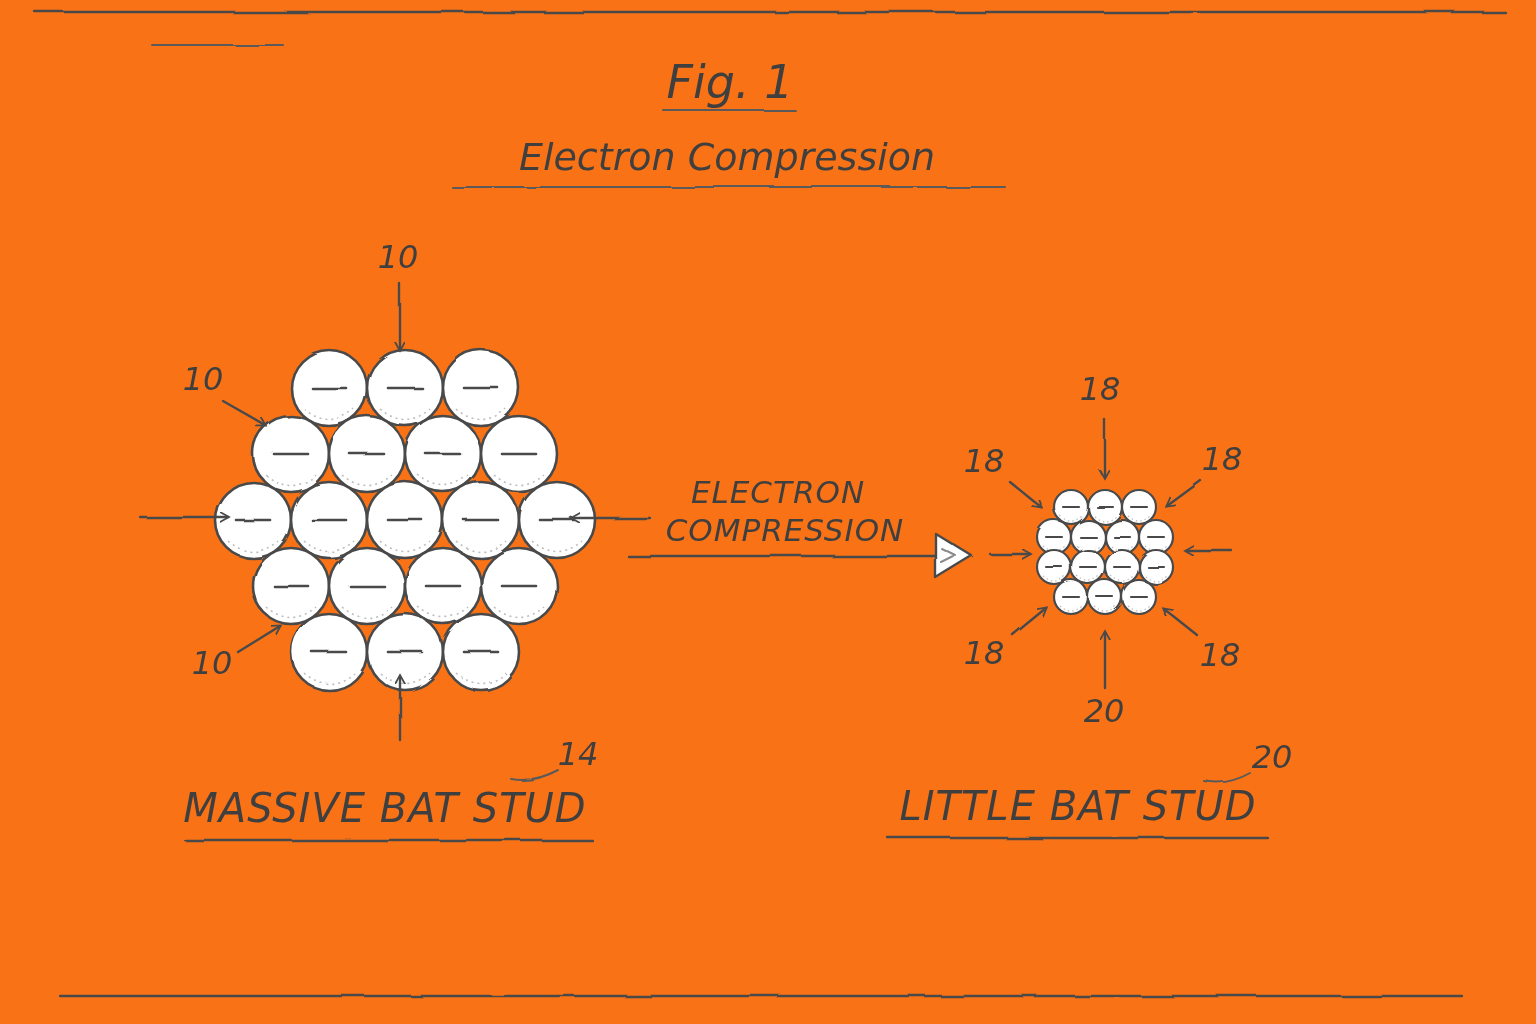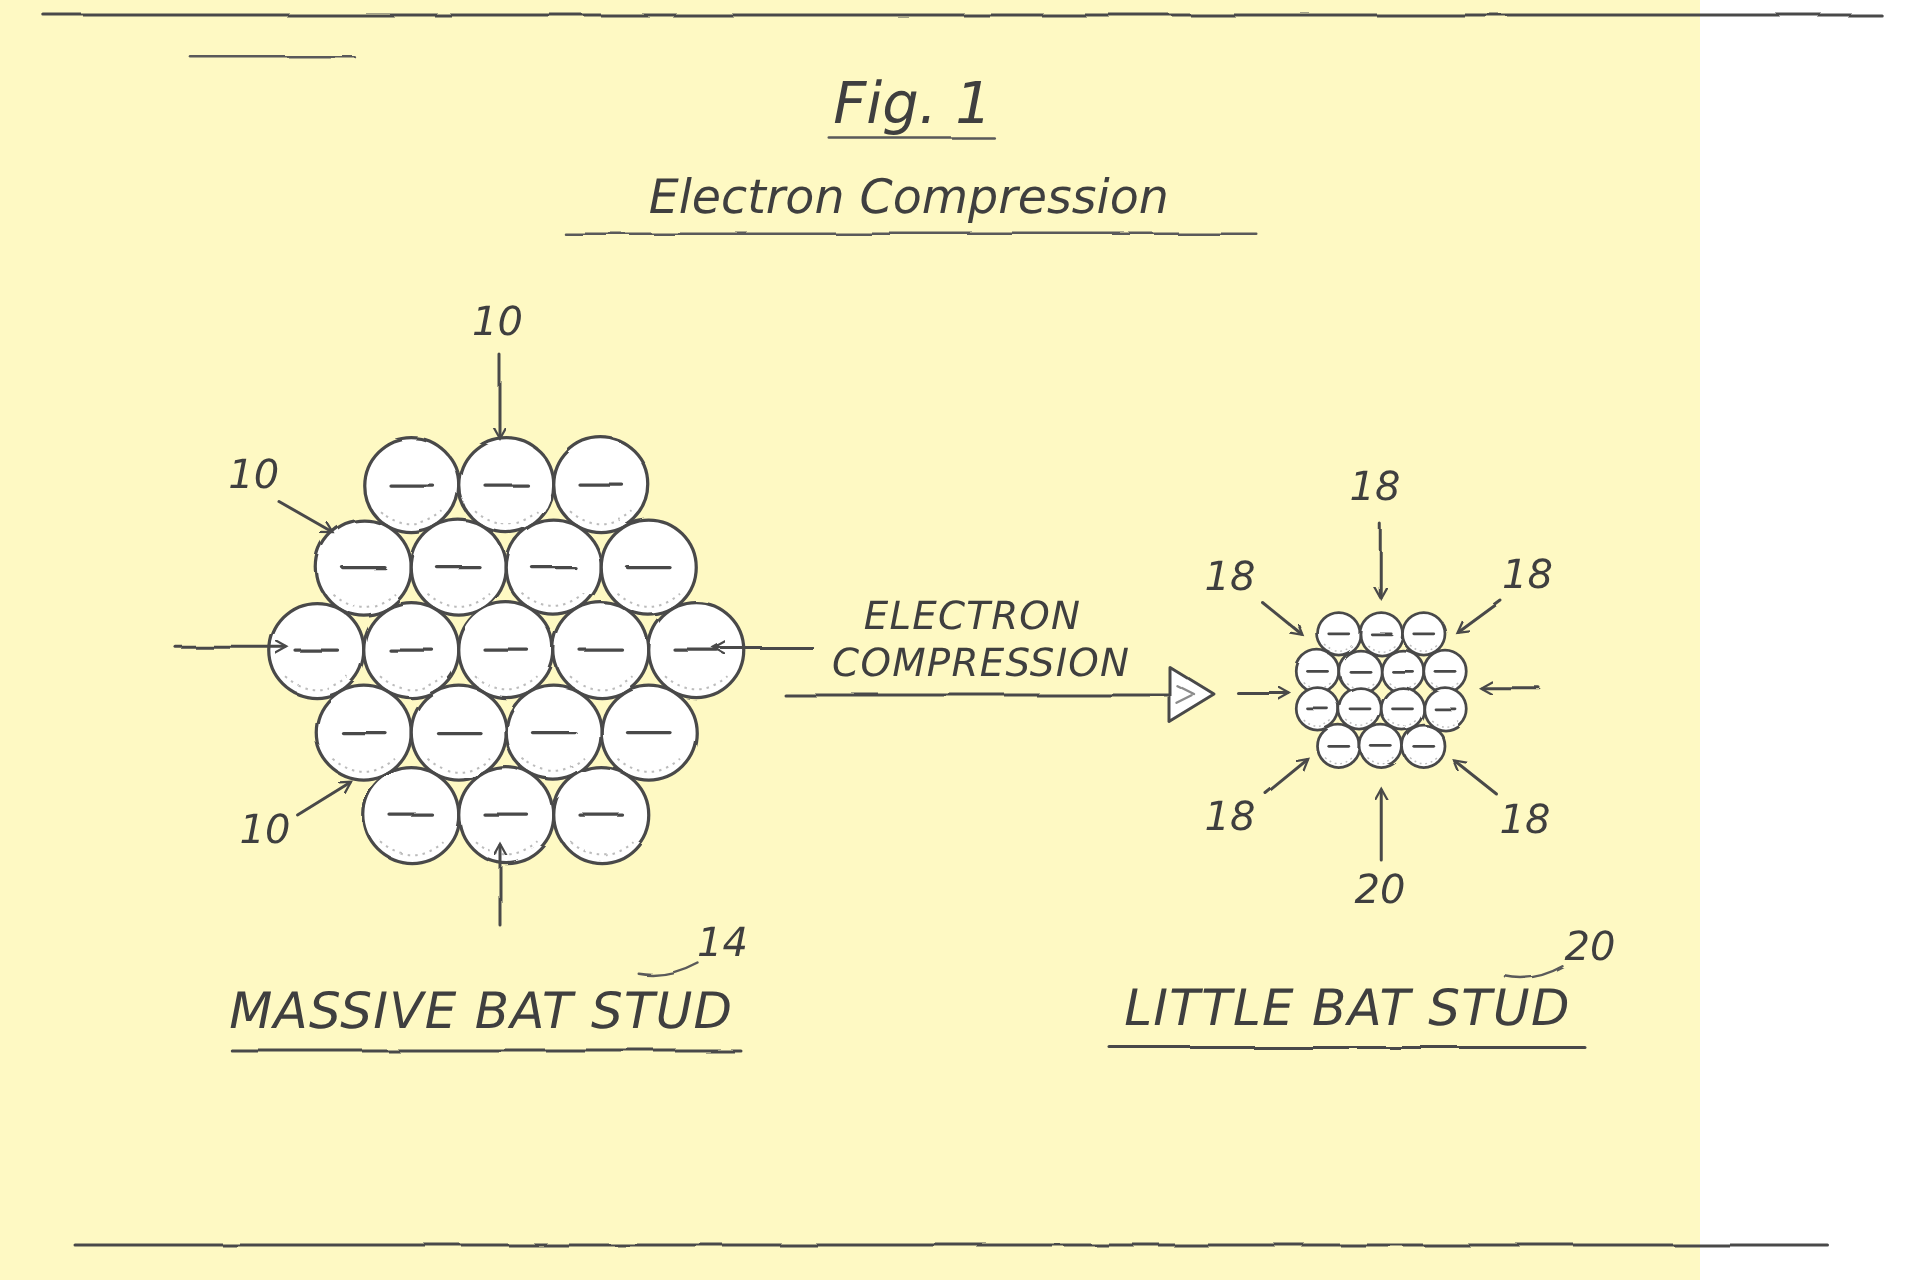--- a/index.html
+++ b/index.html
@@ -6,23 +6,23 @@
     margin: 0;
     padding: 0;
     background: #ffffff;
     width: 1536px;
     height: 1024px;
     overflow: hidden;
     font-family: "DejaVu Sans", sans-serif;
   }
   .stage {
     position: relative;
-    width: 1360px;
+    width: 1536px;
     height: 1024px;
-    background: #fef9c3;
+    background: #f97316;
   }
   svg { display: block; }
   .ink-line {
     stroke: #4a4a4a;
     stroke-width: 2.4;
     fill: none;
     stroke-linecap: round;
   }
   .thin-line {
     stroke: #5a5a5a;

